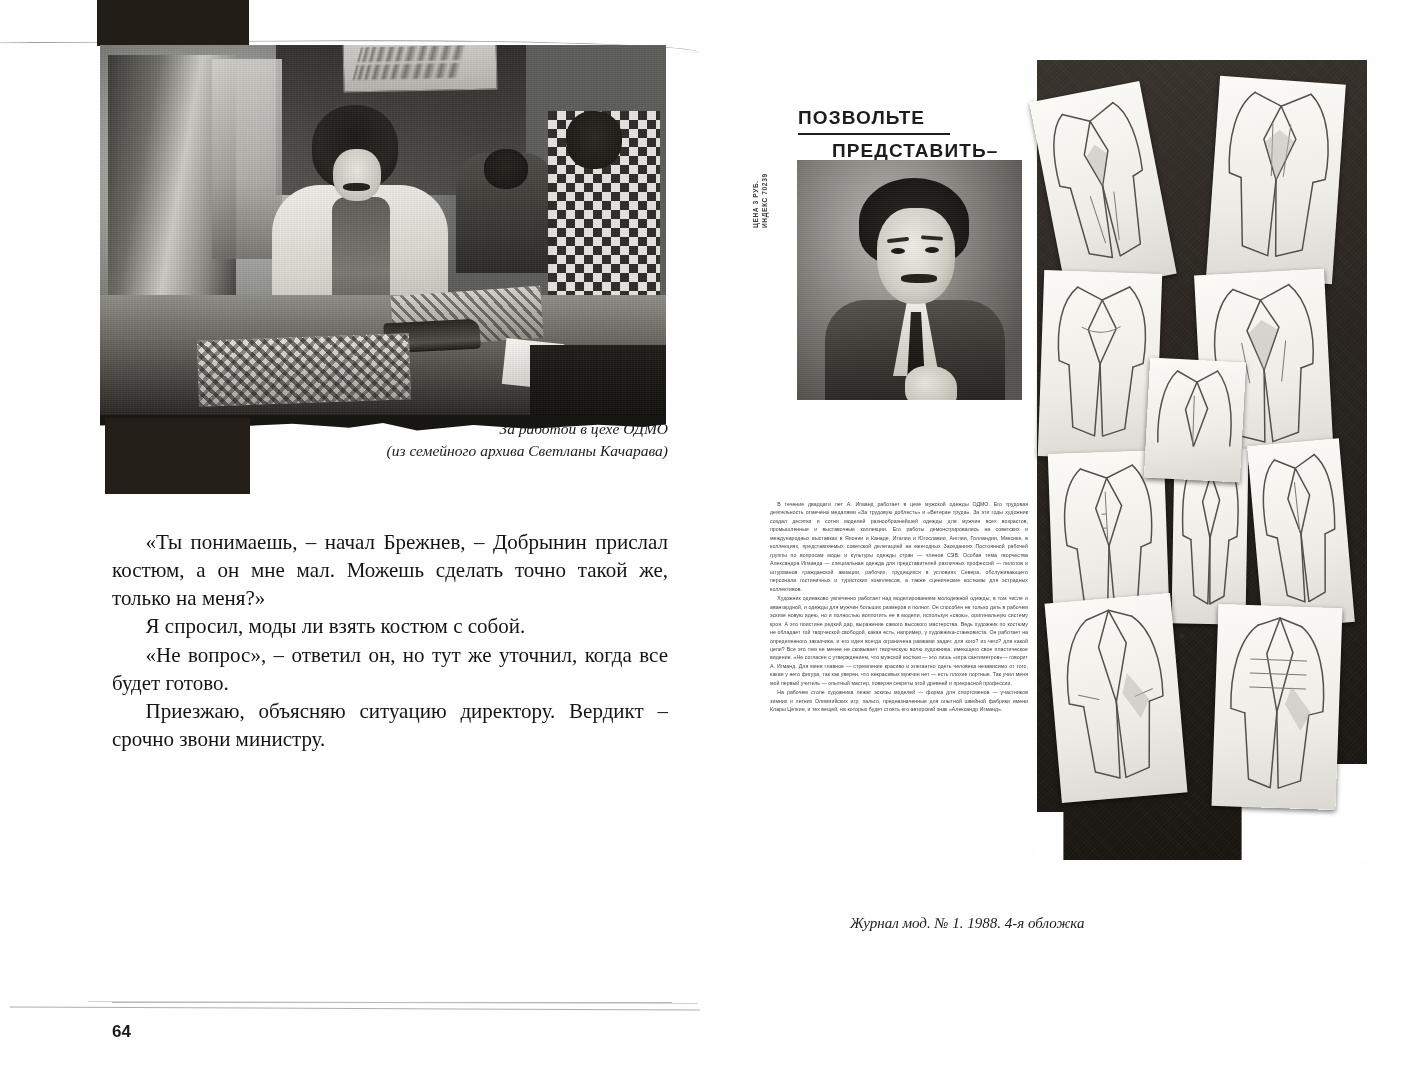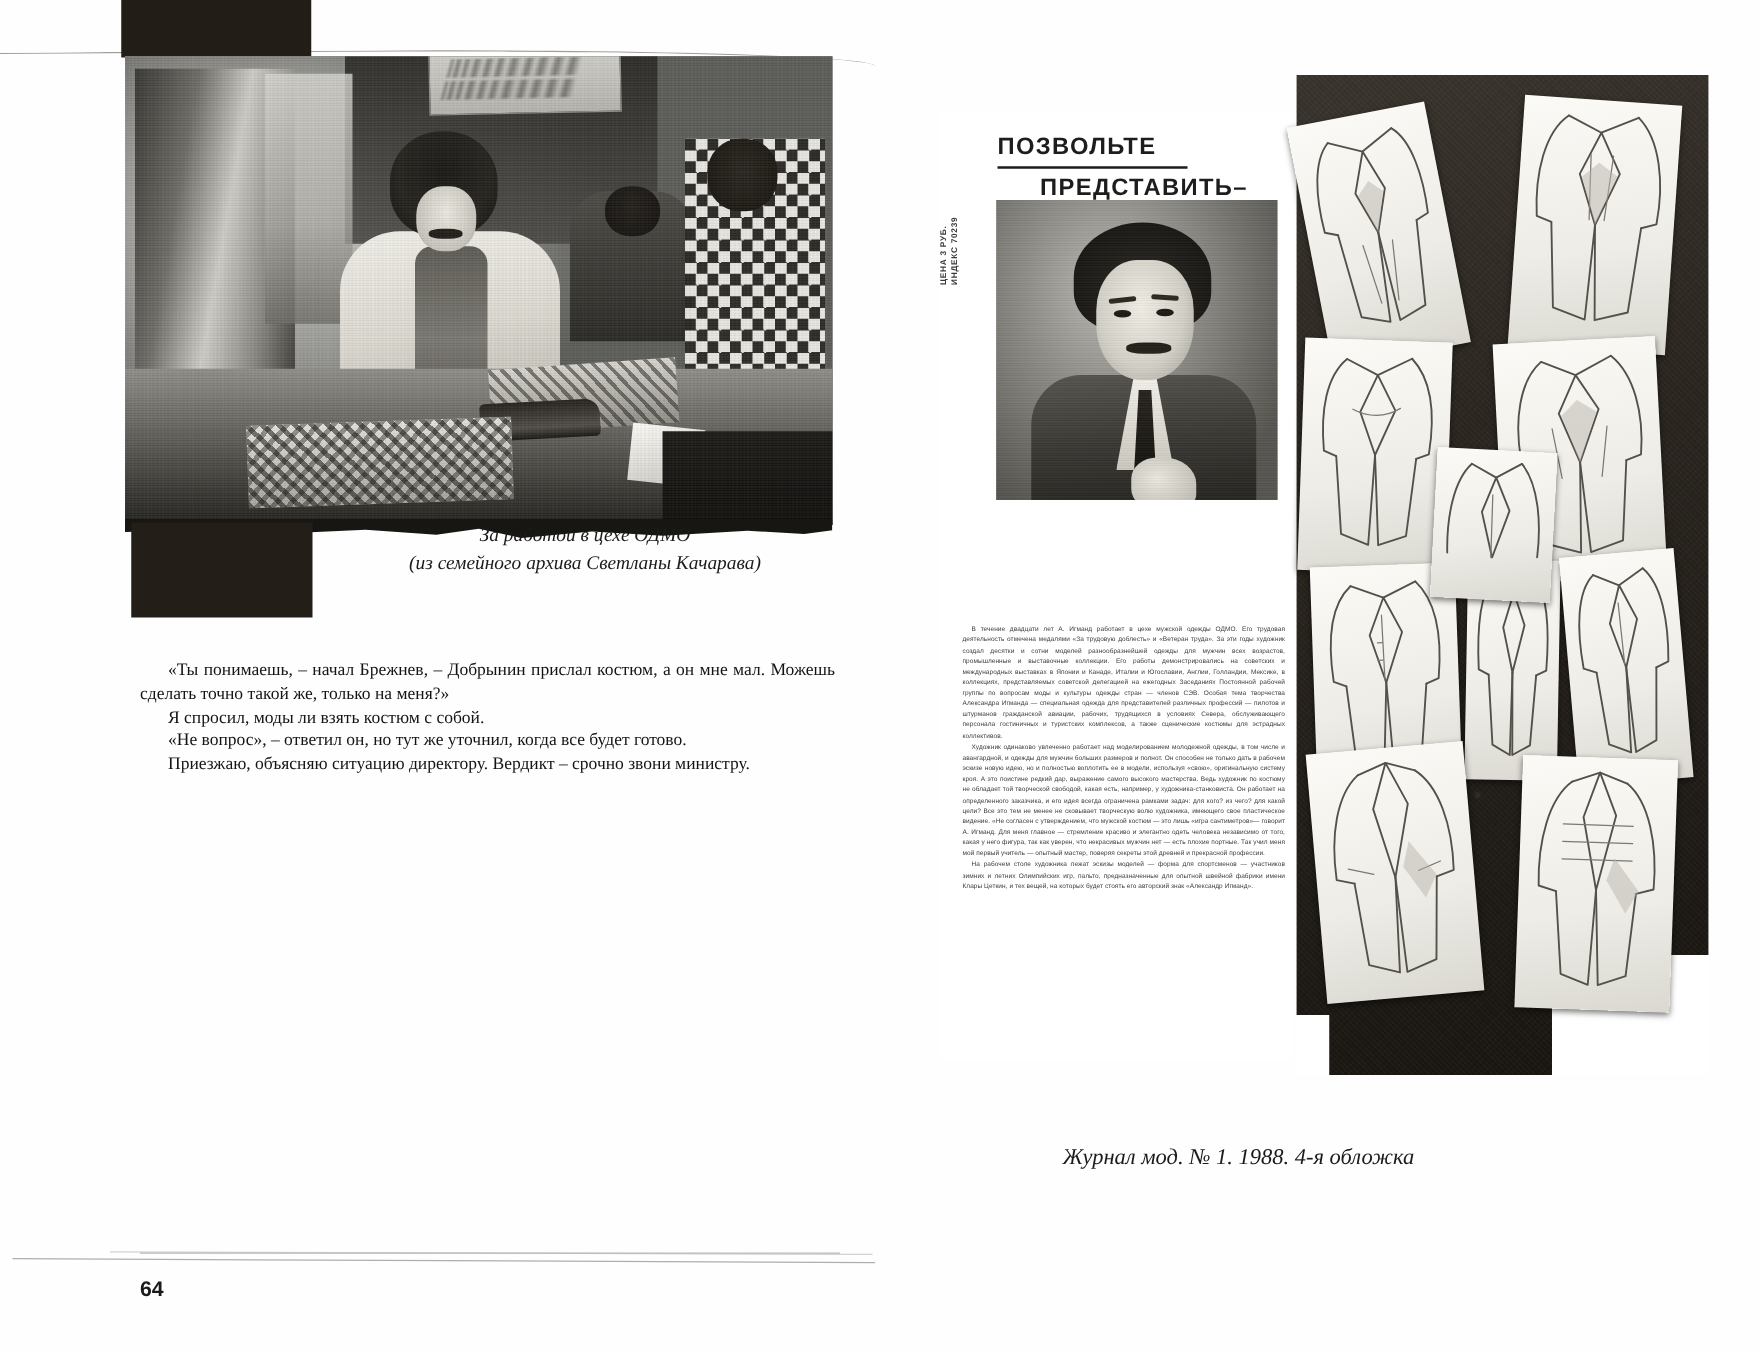--- a/index.html
+++ b/index.html
@@ -197,27 +197,27 @@
     background:#241e18;
   }
 
   .caption-left{
     position:absolute;left:268px;top:418px;width:400px;
     font-family:"Liberation Serif",serif;
     font-style:italic;
     font-size:15.5px;
     line-height:1.45;
     color:#1b1b1b;
-    text-align:center;
+    text-align:right;
   }
 
   .body-left{
     position:absolute;left:112px;top:528px;width:556px;
     font-family:"Liberation Serif",serif;
-    font-size:14px;
+    font-size:21px;
     line-height:1.34;
     color:#141414;
     text-align:justify;
   }
   .body-left p{margin:0;text-indent:1.6em;}
 
   .folio-rule{
     position:absolute;left:112px;top:1002px;width:560px;height:0;
     border-top:1px solid #b9b9b9;
   }
@@ -358,21 +358,21 @@
   }
   .sk svg{display:block;width:100%;height:100%;}
   .sk .ln{fill:none;stroke:#54504a;stroke-width:1.5;stroke-linecap:round;stroke-linejoin:round;}
   .sk .ln2{fill:none;stroke:#7c7872;stroke-width:1;stroke-linecap:round;}
   .sk .sh{fill:#b9b5ae;opacity:.5;}
 
   .caption-right{
     position:absolute;left:150px;top:915px;width:380px;
     font-family:"Liberation Serif",serif;
     font-style:italic;
-    font-size:18px;
+    font-size:15px;
     color:#1b1b1b;
   }
 </style>
 </head>
 <body>
 
 <div class="scan">
 
   <div class="edge-top"></div>
   <div class="edge-bottom"></div>

